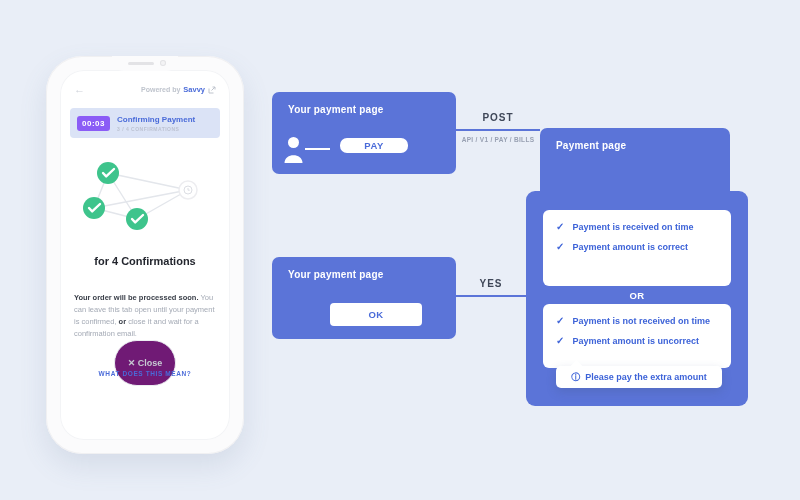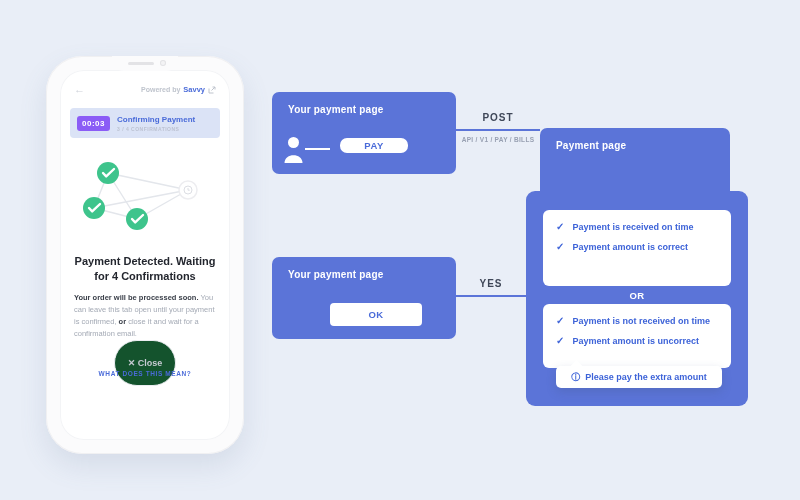--- a/index.html
+++ b/index.html
@@ -38,21 +38,21 @@
   .graph { position:absolute; left:0; top:88px; }
 
   .ph-head { position:absolute; left:0; top:184px; width:100%; text-align:center;
              font-size:11px; font-weight:800; color:#23262e; line-height:1.35; }
   .ph-body { position:absolute; left:14px; top:222px; width:142px; text-align:left;
              font-size:7.5px; color:#a4aab5; line-height:1.6; }
   .ph-body b { color:#3b404a; }
   .close-wrap { position:absolute; left:0; top:270px; width:100%; text-align:center; }
   .close-btn { display:inline-block; padding:17px 13px; border:1.5px solid #eceef2;
                border-radius:999px; color:#c6cad2; font-size:9px; font-weight:bold;
-               background:#14532d; cursor:pointer; }
+               background:#701a75; cursor:pointer; }
   .ph-link { position:absolute; left:0; top:300px; width:100%; text-align:center;
              font-size:6.5px; font-weight:800; color:#4a6bd9; letter-spacing:.6px; cursor:pointer; }
 
   
   .fbox { position:absolute; background:#5b74d8; border-radius:7px; }
   .fbox .ftitle { position:absolute; left:16px; top:12px; color:#fff;
                   font-size:10px; font-weight:800; letter-spacing:.2px; }
   .wbtn { position:absolute; background:#fff; border-radius:4px; color:#4a6bd9;
           font-size:9.5px; font-weight:800; display:flex; align-items:center;
           justify-content:center; letter-spacing:.5px; cursor:pointer; }
@@ -130,21 +130,20 @@
           <circle cx="34" cy="50" r="11" fill="#3ec48c"></circle>
           <path d="M29 50 l3.2 3.4 L40 46" stroke="#fff" stroke-width="2.4" fill="none" stroke-linecap="round" stroke-linejoin="round"></path>
         </g>
         <g>
           <circle cx="77" cy="61" r="11" fill="#3ec48c"></circle>
           <path d="M72 61 l3.2 3.4 L83 57" stroke="#fff" stroke-width="2.4" fill="none" stroke-linecap="round" stroke-linejoin="round"></path>
         </g>
       </svg>
 
       <div class="ph-head">
-        <div>Payment Detected. Waiting</div>
         <div>for 4 Confirmations</div>
       </div>
 
       <div class="ph-body"><b>Your order will be processed soon.</b><span> You can leave this tab open until your payment is confirmed, </span><b>or</b><span> close it and wait for a confirmation email.</span></div>
 
       <div class="close-wrap">
         <span class="close-btn">
           <span>✕</span>
           <span>Close</span>
         </span>

